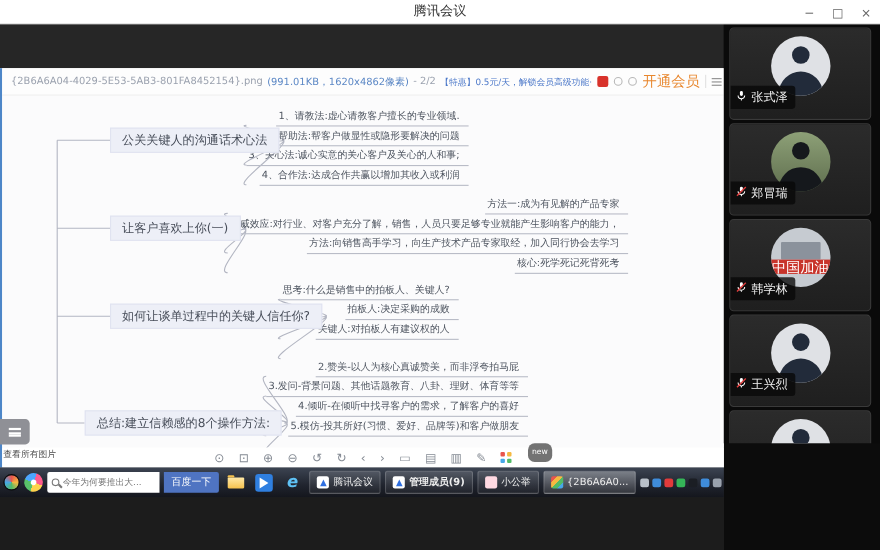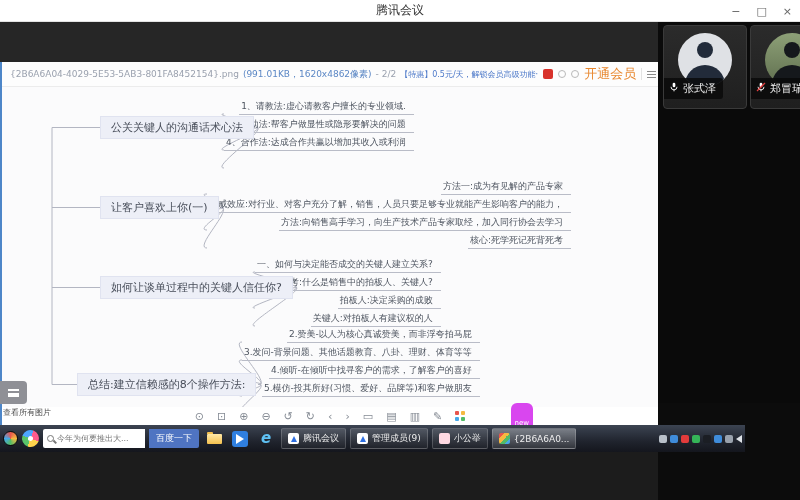--- a/index.html
+++ b/index.html
@@ -32,40 +32,40 @@
 
   .vcanvas{flex:1;position:relative;background:#fbfbfc;overflow:hidden}
   .vtoolbar{height:18px;display:flex;align-items:center;justify-content:center;gap:13px;color:#858b94;font-size:11px;background:#fff;position:relative}
   .tbi{line-height:1;cursor:default}
   .more-grid{position:relative;width:10px;height:10px;display:inline-block}
   .more-grid i{position:absolute;width:4px;height:4px;border-radius:1px}
   .more-grid i:nth-child(1){left:0;top:0;background:#e8554d}
   .more-grid i:nth-child(2){right:0;top:0;background:#f5b941}
   .more-grid i:nth-child(3){left:0;bottom:0;background:#47a8e8}
   .more-grid i:nth-child(4){right:0;bottom:0;background:#52bb67}
-  .new-badge{position:absolute;right:125px;top:-4px;background:#d946ef;color:#fff;font-size:7px;padding:16px 4px;border-radius:6px;line-height:9px}
+  .new-badge{position:absolute;right:156px;top:-4px;background:#737373;color:#fff;font-size:7px;padding:4px 4px;border-radius:6px;line-height:9px}
 
   
   .mm-svg{position:absolute;left:0;top:0;width:100%;height:100%;pointer-events:none}
   .branch{position:absolute;left:0;right:4px}
   .node{position:absolute;background:#edeff7;border:1px solid #e0e3f0;border-radius:0;padding:3px 10px;font-size:11px;color:#474d59;white-space:nowrap;z-index:2}
   .mitems{position:absolute;display:flex;flex-direction:column;align-items:flex-end}
   .mitem{font-size:9px;color:#4e5560;border-bottom:1px solid #b9bcc7;padding:0 8px 2px 2px;margin-bottom:4px;white-space:nowrap;line-height:11px}
   .b0{top:14px}.b0 .node{left:98px;top:15px}.b0 .mitems{left:222px;top:0}
   .b1{top:94px}.b1 .node{left:98px;top:15px}.b1 .mitems{left:205px;top:0}
   .b2{top:172px}.b2 .node{left:98px;top:17px}.b2 .mitems{left:253px;top:0}
   .b3{top:242px}.b3 .node{left:75px;top:44px}.b3 .mitems{left:240px;top:0}
 
   .side-tab{position:absolute;left:0;top:359px;width:27px;height:23px;background:#8f9096;border-radius:0 4px 4px 0;z-index:5;display:flex;align-items:center;justify-content:center}
   .side-tab .bars{width:11px;height:8px;border-top:2px solid #fff;border-bottom:2px solid #fff;position:relative}
   .side-tab .bars::after{content:"";position:absolute;left:0;top:2px;width:11px;height:2px;background:#fff}
   .view-all{position:absolute;left:3px;top:385px;font-size:8px;color:#4a4a4a;z-index:6;background:transparent}
 
   
-  .taskbar{position:absolute;left:0;top:403px;width:745px;height:27px;background:linear-gradient(#3c4452,#20242e 60%,#14161d);display:flex;align-items:center;gap:4px;padding:0 3px;overflow:hidden;z-index:4}
+  .taskbar{position:absolute;left:0;top:403px;width:658px;height:27px;background:linear-gradient(#3c4452,#20242e 60%,#14161d);display:flex;align-items:center;gap:4px;padding:0 3px;overflow:hidden;z-index:4}
   .bottomfill{position:absolute;left:0;top:430px;width:658px;height:48px;background:#1c1c1c}
   .orb{width:15px;height:15px;border-radius:50%;background:conic-gradient(#e8554d,#f5b941,#52bb67,#47a8e8,#e8554d);border:1px solid #0a0a0a;flex:0 0 auto}
   .flower{width:17px;height:17px;border-radius:50%;background:conic-gradient(#ff5b8d 0 25%,#ffd34d 0 50%,#59c36a 0 75%,#4da6ff 0);position:relative;transform:rotate(20deg);flex:0 0 auto}
   .flower::after{content:"";position:absolute;left:6px;top:6px;width:5px;height:5px;border-radius:50%;background:#fff}
   .searchbox{display:flex;align-items:center;background:#fff;border-radius:2px 0 0 2px;height:19px;padding:0 4px;gap:3px;width:102px;flex:0 0 auto}
   .mag{width:7px;height:7px;border:1.5px solid #777;border-radius:50%;position:relative;flex:0 0 auto}
   .mag::after{content:"";position:absolute;left:5px;top:5px;width:4px;height:1.5px;background:#777;transform:rotate(45deg)}
   .searchbox input{border:0;outline:0;width:100%;font-size:8px;color:#888;font-family:inherit}
   .baidu-btn{height:19px;background:#4f74c2;color:#fff;font-size:9px;display:flex;align-items:center;padding:0 7px;border-radius:0 2px 2px 0;flex:0 0 auto;white-space:nowrap}
   .tb-ico{width:22px;height:21px;display:flex;align-items:center;justify-content:center;flex:0 0 auto;border-radius:2px}
@@ -78,21 +78,21 @@
   .tb-btn.active{background:linear-gradient(rgba(255,255,255,.34),rgba(255,255,255,.12))}
   .mlogo{width:11px;height:11px;border-radius:2px;background:#fff;display:flex;align-items:center;justify-content:center;flex:0 0 auto}
   .mlogo i{width:0;height:0;border-left:3px solid transparent;border-right:3px solid transparent;border-bottom:6px solid #2f6fe0}
   .mlogo.color{background:linear-gradient(135deg,#e8554d 0 25%,#f5b941 0 50%,#52bb67 0 75%,#47a8e8 0)}
   .mlogo.pink{background:#ffd9e2}
   .tray{margin-left:auto;display:flex;align-items:center;gap:3px;flex:0 0 auto}
   .tray i{width:8px;height:8px;border-radius:2px;display:inline-block}
   .vol{width:0;height:0;border-top:4px solid transparent;border-bottom:4px solid transparent;border-right:6px solid #dfe3e8}
 
   
-  .sidebar{position:absolute;left:658px;top:0;width:142px;height:381px;background:#0a0a0a;padding:3px 8px 0 5px;display:flex;flex-direction:row;gap:3px;overflow:hidden;z-index:2}
+  .sidebar{position:absolute;left:658px;top:0;width:142px;height:381px;background:#0a0a0a;padding:3px 8px 0 5px;display:flex;flex-direction:column;gap:3px;overflow:hidden;z-index:2}
   .tile{position:relative;flex:0 0 84px;height:84px;background:linear-gradient(#2b2b2b,#1f1f1f);border:1px solid #3a3a3a;border-radius:4px;overflow:hidden}
   .avatar{position:absolute;left:50%;top:7px;transform:translateX(-50%);width:54px;height:54px;border-radius:50%;overflow:hidden;background:#dfe1e5}
   .av-head{position:absolute;left:50%;top:9px;transform:translateX(-50%);width:16px;height:16px;border-radius:50%;background:#222b3a}
   .av-body{position:absolute;left:50%;bottom:-4px;transform:translateX(-50%);width:40px;height:26px;border-radius:20px 20px 0 0;background:#222b3a}
   .tile.outdoor .avatar{background:linear-gradient(#8da077,#5f6e4e)}
   .tile.outdoor .av-head,.tile.outdoor .av-body{background:#15181c}
   .tile.building .avatar{background:#c6cbd1}
   .bldg{position:absolute;left:9px;top:13px;width:36px;height:16px;background:#8b929c;border-radius:1px}
   .banner{position:absolute;left:0;right:0;top:29px;height:13px;background:#c8342b;color:#fff;font-size:13px;display:flex;align-items:center;justify-content:center;white-space:nowrap}
   .av-text{position:absolute;left:0;right:0;top:12px;text-align:center;color:#fff;font-size:13px;font-weight:bold;text-shadow:0 0 2px #444}
@@ -144,38 +144,38 @@
       <div class="vcanvas">
         <svg class="mm-svg" id="mmSvg">
             <path d="M50 40.5 H98 M254 40.5 C 268 40.5, 208 27, 222 27 M254 40.5 C 268 40.5, 208 45, 222 45 M254 40.5 C 268 40.5, 208 63, 222 63 M254 40.5 C 268 40.5, 208 81, 222 81 M50 120.5 H98 M218.59375 120.5 C 232.59375 120.5, 191 107, 205 107 M218.59375 120.5 C 232.59375 120.5, 191 125, 205 125 M218.59375 120.5 C 232.59375 120.5, 191 143, 205 143 M218.59375 120.5 C 232.59375 120.5, 191 161, 205 161 M50 200.5 H98 M292.84375 200.5 C 306.84375 200.5, 239 185, 253 185 M292.84375 200.5 C 306.84375 200.5, 239 203, 253 203 M292.84375 200.5 C 306.84375 200.5, 239 221, 253 221 M292.84375 200.5 C 306.84375 200.5, 239 239, 253 239 M50 297.5 H75 M256.421875 297.5 C 270.421875 297.5, 226 255, 240 255 M256.421875 297.5 C 270.421875 297.5, 226 273, 240 273 M256.421875 297.5 C 270.421875 297.5, 226 291, 240 291 M256.421875 297.5 C 270.421875 297.5, 226 309, 240 309 M256.421875 297.5 C 270.421875 297.5, 226 327, 240 327 M50 40.5 V297.5" fill="none" stroke="#b3b6c2" stroke-width="1"></path>
           </svg>
         <div id="branches">
   <div class="branch b0">
     <div class="node">公关关键人的沟通话术心法</div>
     <div class="mitems">
                 <div class="mitem">1、请教法:虚心请教客户擅长的专业领域.</div>
                 <div class="mitem">2、帮助法:帮客户做显性或隐形要解决的问题</div>
+                <div class="mitem">3、关心法:诚心实意的关心客户及关心的人和事;</div>
                 <div class="mitem">4、合作法:达成合作共赢以增加其收入或利润</div>
               </div>
   </div>
 
   <div class="branch b1">
     <div class="node">让客户喜欢上你(一)</div>
     <div class="mitems">
                 <div class="mitem">方法一:成为有见解的产品专家</div>
                 <div class="mitem">权威效应:对行业、对客户充分了解，销售，人员只要足够专业就能产生影响客户的能力，</div>
                 <div class="mitem">方法:向销售高手学习，向生产技术产品专家取经，加入同行协会去学习</div>
                 <div class="mitem">核心:死学死记死背死考</div>
               </div>
   </div>
 
   <div class="branch b2">
     <div class="node">如何让谈单过程中的关键人信任你?</div>
     <div class="mitems">
-                <div class="mitem">一、如何与决定能否成交的关键人建立关系?</div>
                 <div class="mitem">思考:什么是销售中的拍板人、关键人?</div>
                 <div class="mitem">拍板人:决定采购的成败</div>
                 <div class="mitem">关键人:对拍板人有建议权的人</div>
               </div>
   </div>
 
   <div class="branch b3">
     <div class="node">总结:建立信赖感的8个操作方法:</div>
     <div class="mitems">
                 <div class="mitem">2.赞美-以人为核心真诚赞美，而非浮夸拍马屁</div>
@@ -238,21 +238,21 @@
           <span class="tb-btn">
             <span class="mlogo">
               <i></i>
             </span>
             <span style="overflow: hidden; text-overflow: ellipsis;">腾讯会议</span>
           </span>
           <span class="tb-btn">
             <span class="mlogo">
               <i></i>
             </span>
-            <span style="overflow: hidden; text-overflow: ellipsis;">管理成员(9)</span>
+            <span style="overflow: hidden; text-overflow: ellipsis; font-weight: bold;">管理成员(9)</span>
           </span>
           <span class="tb-btn">
             <span class="mlogo pink"></span>
             <span style="overflow: hidden; text-overflow: ellipsis; font-family: Liberation Mono, monospace;">小公举</span>
           </span>
           <span class="tb-btn active">
             <span class="mlogo color"></span>
             <span style="overflow: hidden; text-overflow: ellipsis;">{2B6A6A0...</span>
           </span>
         </span>

